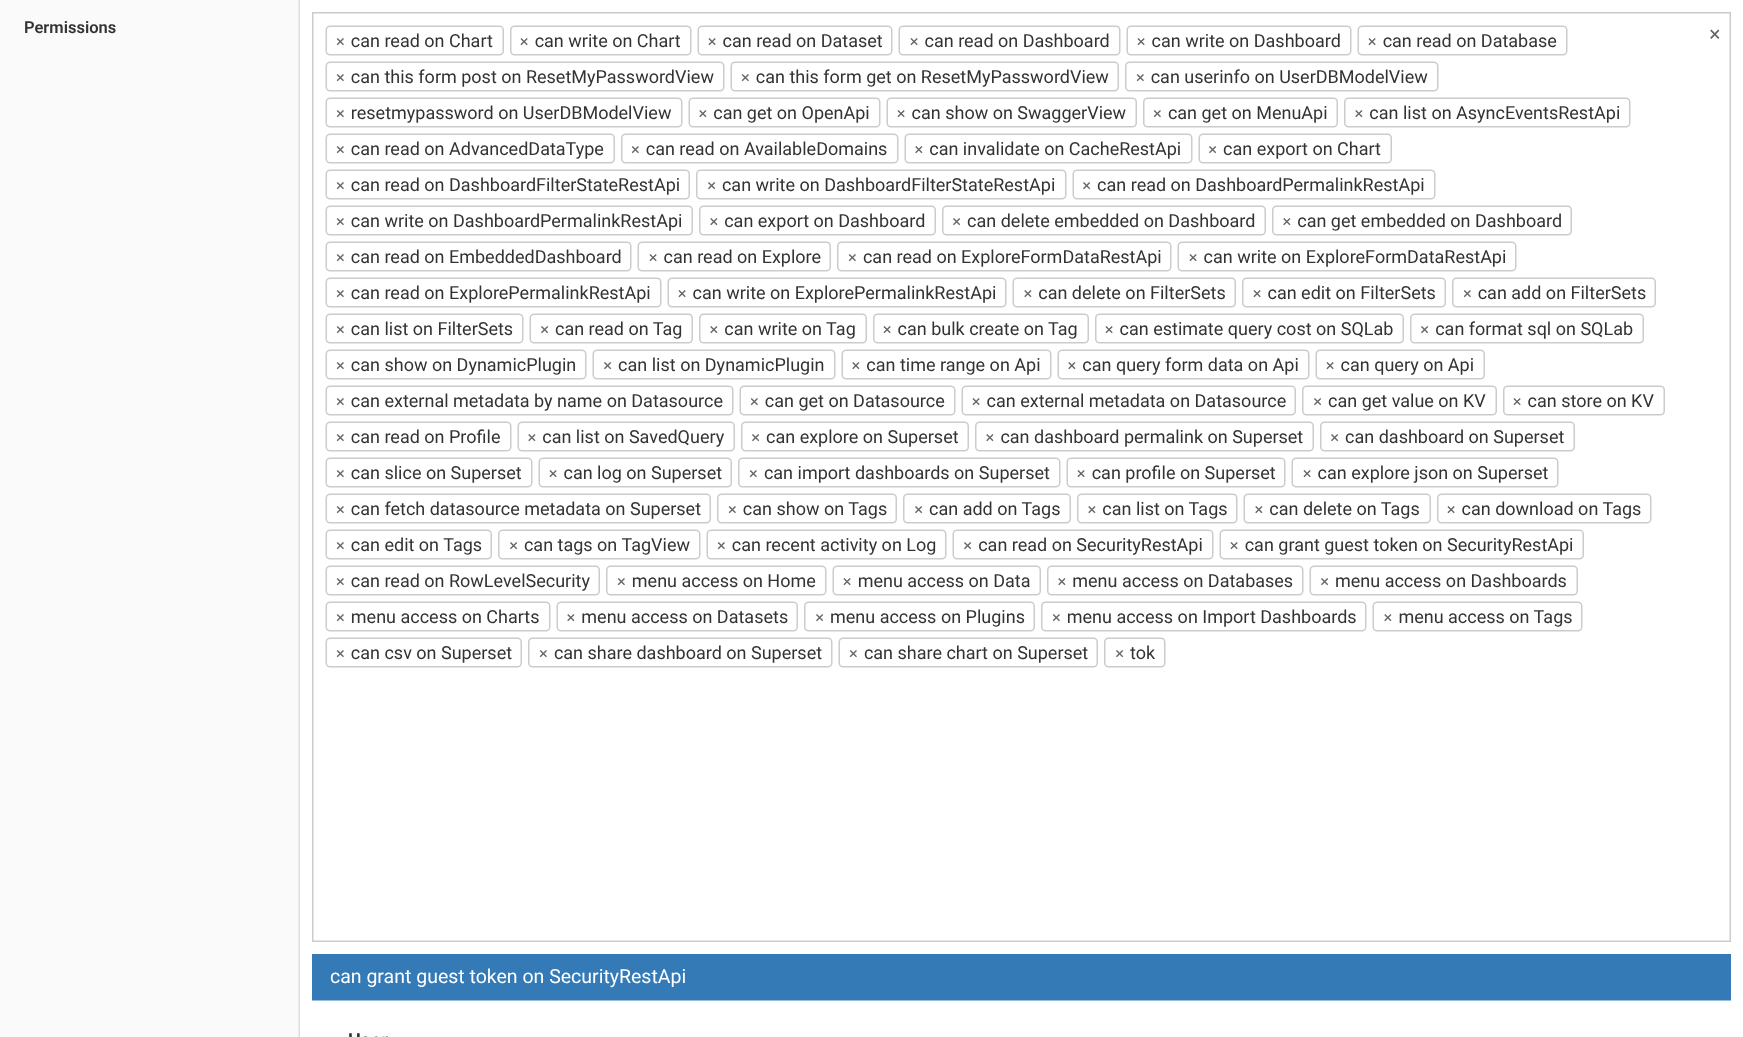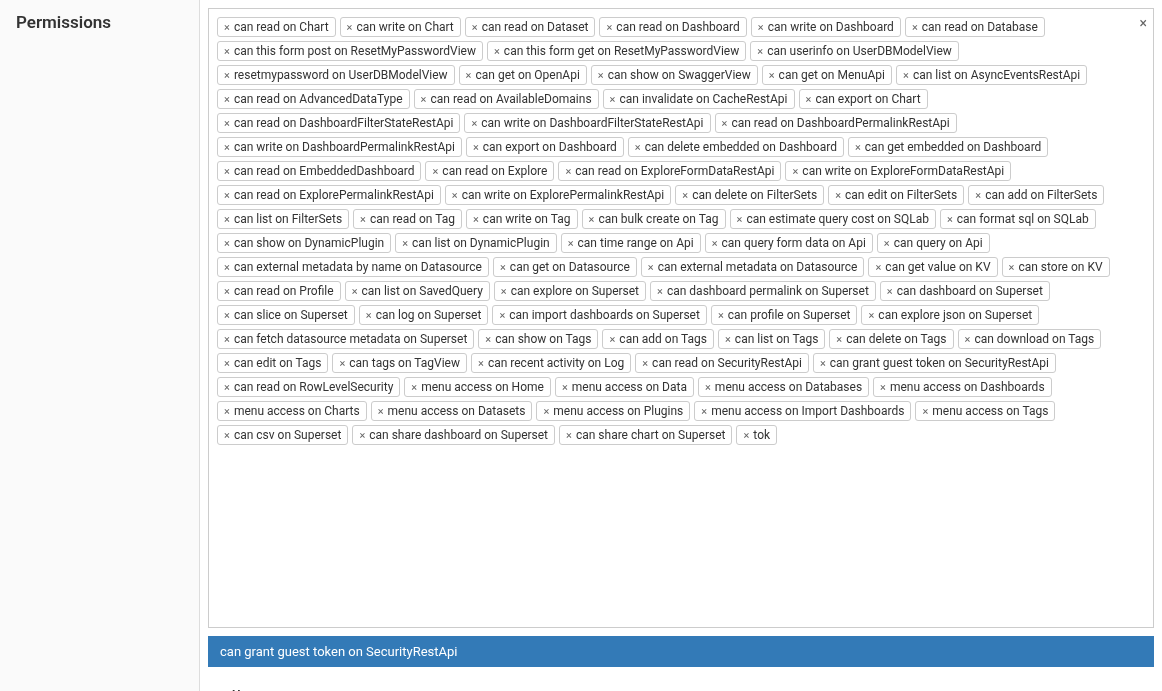--- a/index.html
+++ b/index.html
@@ -15,21 +15,21 @@
       background: #fff;
     }
     .sidebar {
       width: 200px;
       border-right: 1px solid #ddd;
       padding: 12px 16px;
       background: #fafafa;
       flex-shrink: 0;
     }
     .sidebar-label {
-      font-size: 17px;
+      font-size: 11px;
       font-weight: 600;
       color: #333;
     }
     .main-content {
       flex: 1;
       padding: 0;
       overflow: hidden;
     }
     .tags-area {
       border: 1px solid #ccc;

